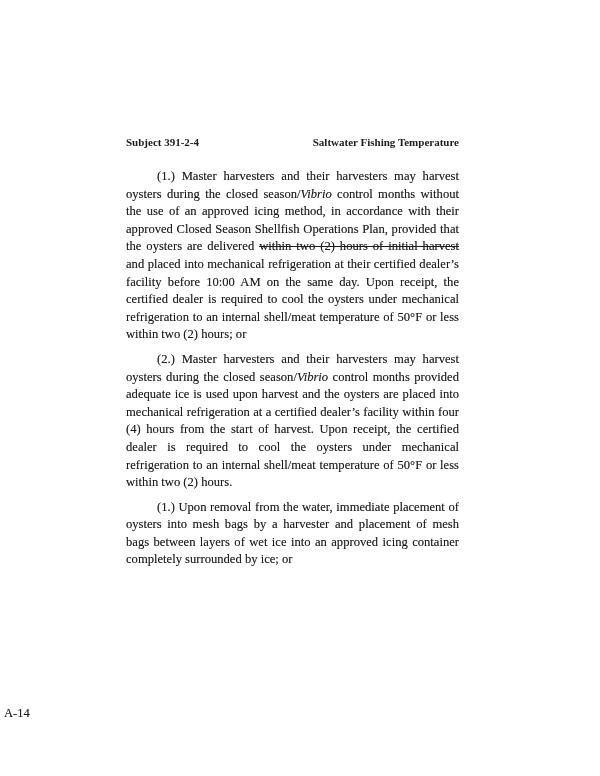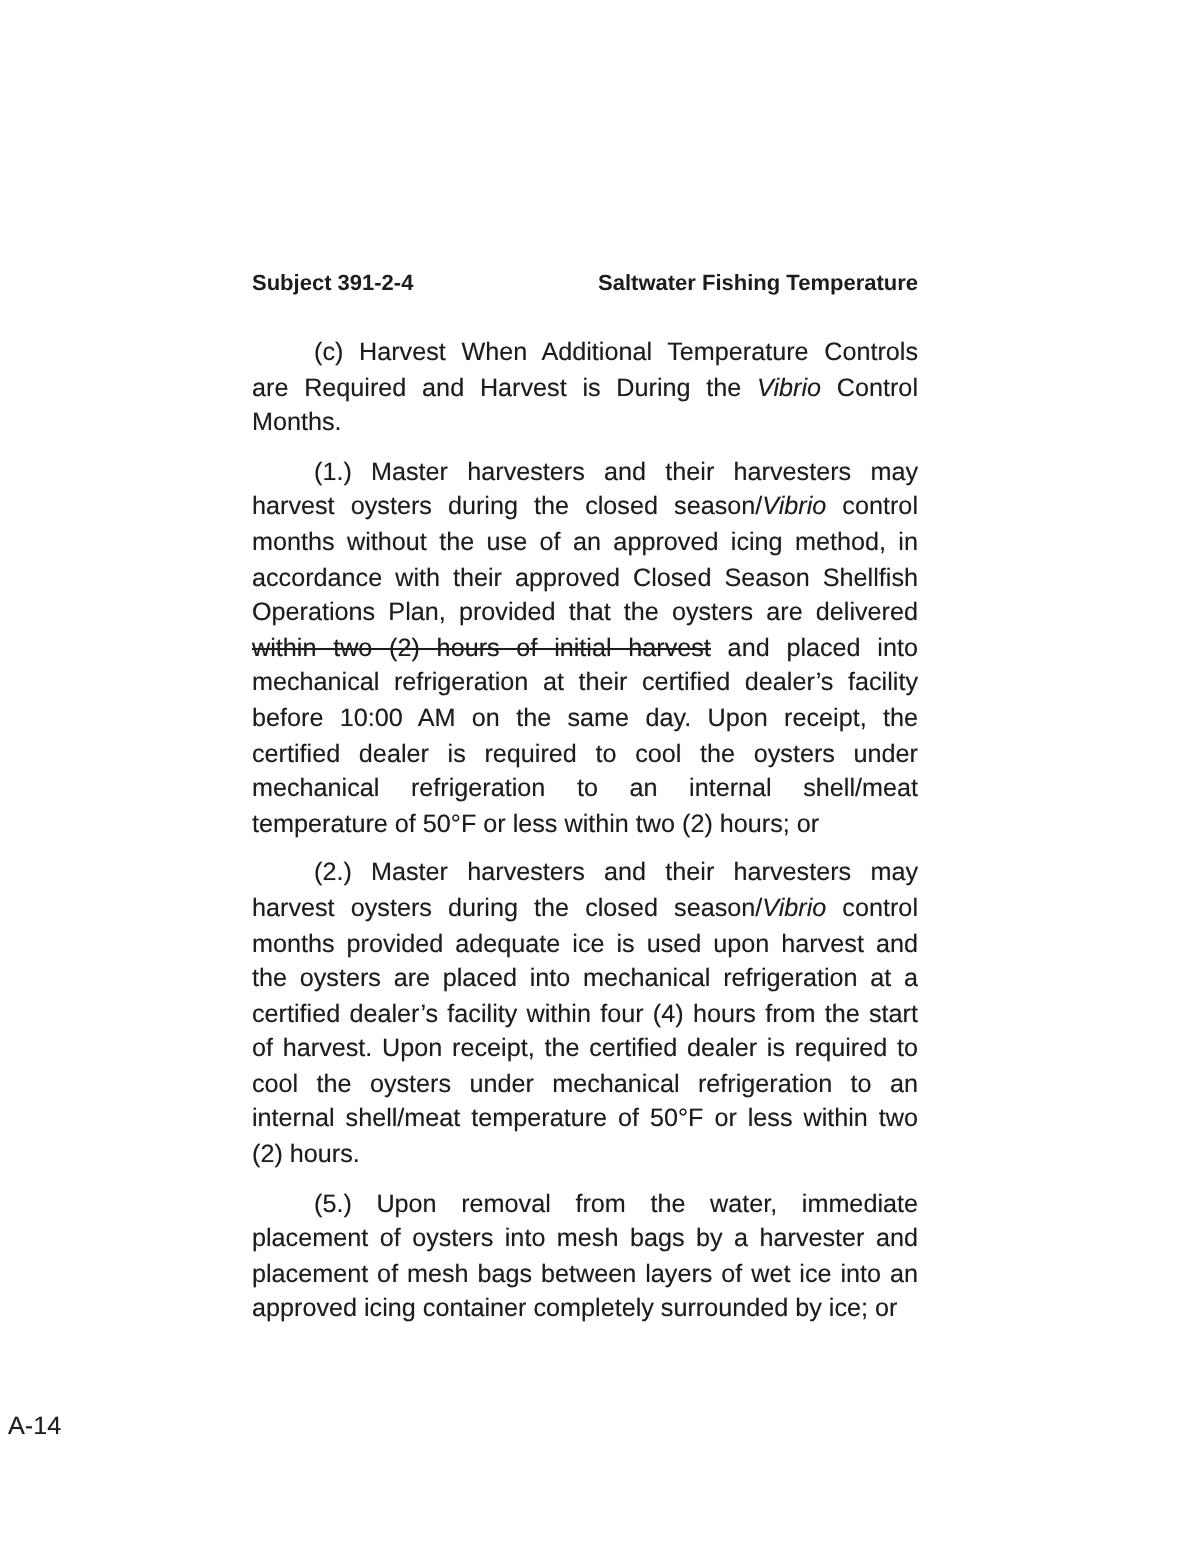--- a/index.html
+++ b/index.html
@@ -5,21 +5,21 @@
   html, body {
     margin: 0;
     padding: 0;
     background: #ffffff;
   }
   .page {
     position: relative;
     width: 600px;
     height: 776px;
     background: #ffffff;
-    font-family: Liberation Sans, sans-serif;
+    font-family: Liberation Serif, serif;
     color: #1c1c1c;
     overflow: hidden;
   }
   .content {
     position: absolute;
     left: 126px;
     top: 136px;
     width: 333px;
   }
   .page-header {
@@ -60,28 +60,27 @@
 <div class="page">
   <div class="content">
 
     <div class="page-header">
       <span>Subject 391-2-4</span>
       <span>Saltwater Fishing Temperature</span>
     </div>
 
     <div class="page-body">
 
-      <p><span>(c) Harvest When Additional Temperature Controls are Required and Harvest is During the </span><span class="seg-italic">Vibrio</span><span> Control Months.</span></p>
 
       <p><span>(1.) Master harvesters and their harvesters may harvest oysters during the closed season/</span><span class="seg-italic">Vibrio</span><span> control months without the use of an approved icing method, in accordance with their approved Closed Season Shellfish Operations Plan, provided that the oysters are delivered </span><span class="seg-strike">within two (2) hours of initial harvest</span><span> and placed into mechanical refrigeration at their certified dealer’s facility before 10:00 AM on the same day. Upon receipt, the certified dealer is required to cool the oysters under mechanical refrigeration to an internal shell/meat temperature of 50°F or less within two (2) hours; or</span></p>
 
       <p><span>(2.) Master harvesters and their harvesters may harvest oysters during the closed season/</span><span class="seg-italic">Vibrio</span><span> control months provided adequate ice is used upon harvest and the oysters are placed into mechanical refrigeration at a certified dealer’s facility within four (4) hours from the start of harvest. Upon receipt, the certified dealer is required to cool the oysters under mechanical refrigeration to an internal shell/meat temperature of 50°F or less within two (2) hours.</span></p>
 
 
-      <p><span>(5.) Upon removal from the water, immediate placement of oysters into mesh bags by a harvester and placement of mesh bags between layers of wet ice into an approved icing container completely surrounded by ice; or</span></p>
+      <p><span>(1.) Upon removal from the water, immediate placement of oysters into mesh bags by a harvester and placement of mesh bags between layers of wet ice into an approved icing container completely surrounded by ice; or</span></p>
 
     </div>
   </div>
 
   <div class="page-footer">
     <span>A-14</span>
   </div>
 </div>
 
 </body></html>

